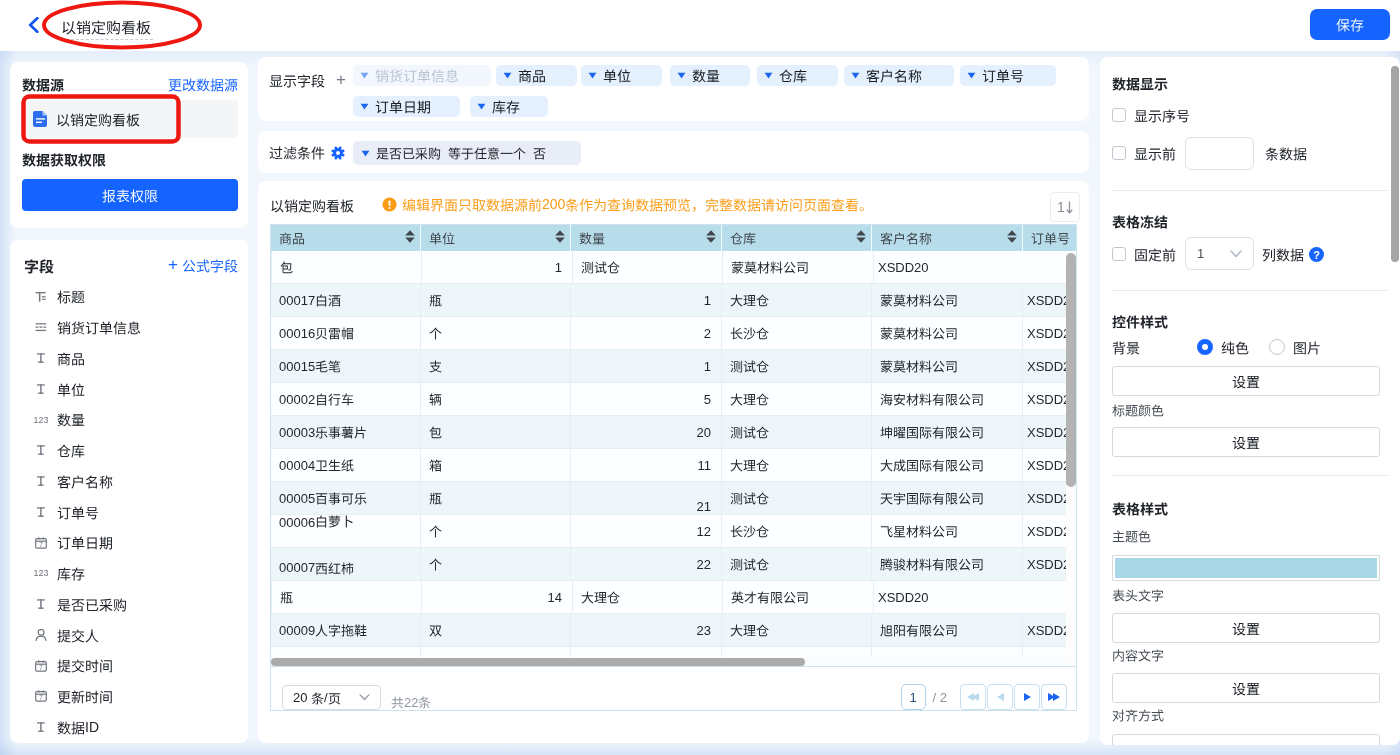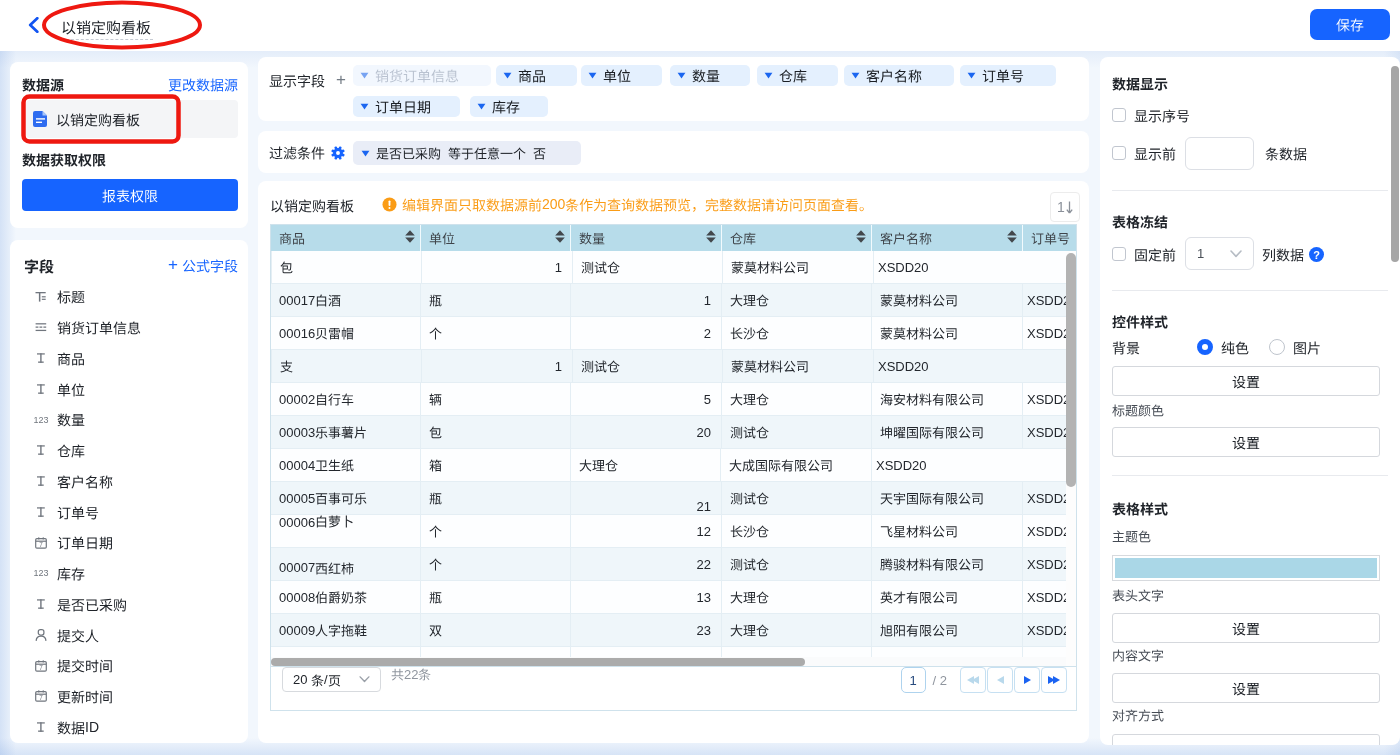--- a/index.html
+++ b/index.html
@@ -807,20 +807,26 @@
               <use href="#r6750" x="2000"></use>
               <use href="#r6599" x="3000"></use>
               <use href="#r516c" x="4000"></use>
               <use href="#r53f8" x="5000"></use>
             </g>
           </svg>
         </div>
         <div style="width:200px;flex:none;border-left:1px solid #e4eef4;display:flex;align-items:center;padding:0 10px 0 4px;overflow:hidden">XSDD20</div>
       </div>
       <div style="display:flex;height:33px;background:#eff6fa;border-bottom:1px solid #e4eef4;font-size:13px;color:#23272d">
+        <div style="width:149px;flex:none;display:flex;align-items:center;padding:0 10px 0 8px;overflow:hidden">00015<svg class="t" style="width:26.00px;height:11.44px" viewBox="0 -880 2000 880">
+            <g transform="scale(1,-1)">
+              <use href="#r6bdb"></use>
+              <use href="#r7b14" x="1000"></use>
+            </g>
+          </svg></div>
         <div style="width:150px;flex:none;border-left:1px solid #e4eef4;display:flex;align-items:center;padding:0 10px 0 8px;overflow:hidden">
           <svg class="t" style="width:13.00px;height:11.44px" viewBox="0 -880 1000 880">
             <g transform="scale(1,-1)">
               <use href="#r652f"></use>
             </g>
           </svg>
         </div>
         <div style="width:151px;flex:none;border-left:1px solid #e4eef4;justify-content:flex-end;display:flex;align-items:center;padding:0 10px 0 8px;overflow:hidden">1</div>
         <div style="width:150px;flex:none;border-left:1px solid #e4eef4;display:flex;align-items:center;padding:0 10px 0 8px;overflow:hidden">
           <svg class="t" style="width:39.00px;height:11.44px" viewBox="0 -880 3000 880">
@@ -936,20 +942,21 @@
               <use href="#r7eb8" x="2000"></use>
             </g>
           </svg></div>
         <div style="width:150px;flex:none;border-left:1px solid #e4eef4;display:flex;align-items:center;padding:0 10px 0 8px;overflow:hidden">
           <svg class="t" style="width:13.00px;height:11.44px" viewBox="0 -880 1000 880">
             <g transform="scale(1,-1)">
               <use href="#r7bb1"></use>
             </g>
           </svg>
         </div>
+        <div style="width:151px;flex:none;border-left:1px solid #e4eef4;justify-content:flex-end;display:flex;align-items:center;padding:0 10px 0 8px;overflow:hidden">11</div>
         <div style="width:150px;flex:none;border-left:1px solid #e4eef4;display:flex;align-items:center;padding:0 10px 0 8px;overflow:hidden">
           <svg class="t" style="width:39.00px;height:11.44px" viewBox="0 -880 3000 880">
             <g transform="scale(1,-1)">
               <use href="#r5927"></use>
               <use href="#r7406" x="1000"></use>
               <use href="#r4ed3" x="2000"></use>
             </g>
           </svg>
         </div>
         <div style="width:151px;flex:none;border-left:1px solid #e4eef4;display:flex;align-items:center;padding:0 10px 0 8px;overflow:hidden">
@@ -1084,36 +1091,28 @@
               <use href="#r6709" x="4000"></use>
               <use href="#r9650" x="5000"></use>
               <use href="#r516c" x="6000"></use>
               <use href="#r53f8" x="7000"></use>
             </g>
           </svg>
         </div>
         <div style="width:200px;flex:none;border-left:1px solid #e4eef4;display:flex;align-items:center;padding:0 10px 0 4px;overflow:hidden">XSDD20</div>
       </div>
       <div style="display:flex;height:33px;background:#fdfeff;border-bottom:1px solid #e4eef4;font-size:13px;color:#23272d">
-        <div style="width:149px;flex:none;display:flex;align-items:center;padding:0 10px 0 8px;overflow:hidden">00008<svg class="t" style="width:52.00px;height:11.44px" viewBox="0 -880 4000 880">
-            <g transform="scale(1,-1)">
-              <use href="#r4f2f"></use>
-              <use href="#r7235" x="1000"></use>
-              <use href="#r5976" x="2000"></use>
-              <use href="#r8336" x="3000"></use>
-            </g>
-          </svg></div>
         <div style="width:150px;flex:none;border-left:1px solid #e4eef4;display:flex;align-items:center;padding:0 10px 0 8px;overflow:hidden">
           <svg class="t" style="width:13.00px;height:11.44px" viewBox="0 -880 1000 880">
             <g transform="scale(1,-1)">
               <use href="#r74f6"></use>
             </g>
           </svg>
         </div>
-        <div style="width:151px;flex:none;border-left:1px solid #e4eef4;justify-content:flex-end;display:flex;align-items:center;padding:0 10px 0 8px;overflow:hidden">13</div>
+        <div style="width:151px;flex:none;border-left:1px solid #e4eef4;justify-content:flex-end;display:flex;align-items:center;padding:0 10px 0 8px;overflow:hidden">14</div>
         <div style="width:150px;flex:none;border-left:1px solid #e4eef4;display:flex;align-items:center;padding:0 10px 0 8px;overflow:hidden">
           <svg class="t" style="width:39.00px;height:11.44px" viewBox="0 -880 3000 880">
             <g transform="scale(1,-1)">
               <use href="#r5927"></use>
               <use href="#r7406" x="1000"></use>
               <use href="#r4ed3" x="2000"></use>
             </g>
           </svg>
         </div>
         <div style="width:151px;flex:none;border-left:1px solid #e4eef4;display:flex;align-items:center;padding:0 10px 0 8px;overflow:hidden">
@@ -1176,21 +1175,21 @@
         <div style="width:151px;flex:none;border-left:1px solid #e4eef4;justify-content:flex-end;display:flex;align-items:center;padding:0 10px 0 8px;overflow:hidden"></div>
         <div style="width:150px;flex:none;border-left:1px solid #e4eef4;display:flex;align-items:center;padding:0 10px 0 8px;overflow:hidden"></div>
         <div style="width:151px;flex:none;border-left:1px solid #e4eef4;display:flex;align-items:center;padding:0 10px 0 8px;overflow:hidden"></div>
         <div style="width:200px;flex:none;border-left:1px solid #e4eef4;display:flex;align-items:center;padding:0 10px 0 4px;overflow:hidden">XSDD20</div>
       </div>
     </div>
     <div style="position:absolute;left:0;top:432px;width:805px;height:9px;background:#fafbfc"></div>
     <div style="position:absolute;left:0;top:433px;width:534px;height:8px;background:#ababab;border-radius:4px"></div>
     <div style="position:absolute;right:0;top:26px;width:10px;height:415px;background:#fdfdfd"></div>
     <div style="position:absolute;right:0;top:28px;width:10px;height:234px;background:#b3b3b3;border-radius:5px"></div>
-    <div style="position:absolute;left:0;top:441px;width:805px;height:44px;border-top:1px solid #cfe2ec;background:#fff;display:flex;align-items:flex-start;font-size:13px">
+    <div style="position:absolute;left:0;top:441px;width:805px;height:44px;border-top:1px solid #cfe2ec;background:#fff;display:flex;align-items:flex-end;font-size:13px">
       <div style="margin-left:11px;width:99px;height:25px;border:1px solid #d7dade;border-radius:4px;display:flex;align-items:center;padding:0 10px">20&nbsp;<svg class="t" style="width:13.00px;height:11.44px" viewBox="0 -880 1000 880">
           <g transform="scale(1,-1)">
             <use href="#r6761"></use>
           </g>
         </svg>/<svg class="t" style="width:13.00px;height:11.44px" viewBox="0 -880 1000 880">
           <g transform="scale(1,-1)">
             <use href="#r9875"></use>
           </g>
         </svg><span style="margin-left:auto;display:flex">
           <svg class="t" style="width:11px;height:7px" viewBox="0 0 12 8">

